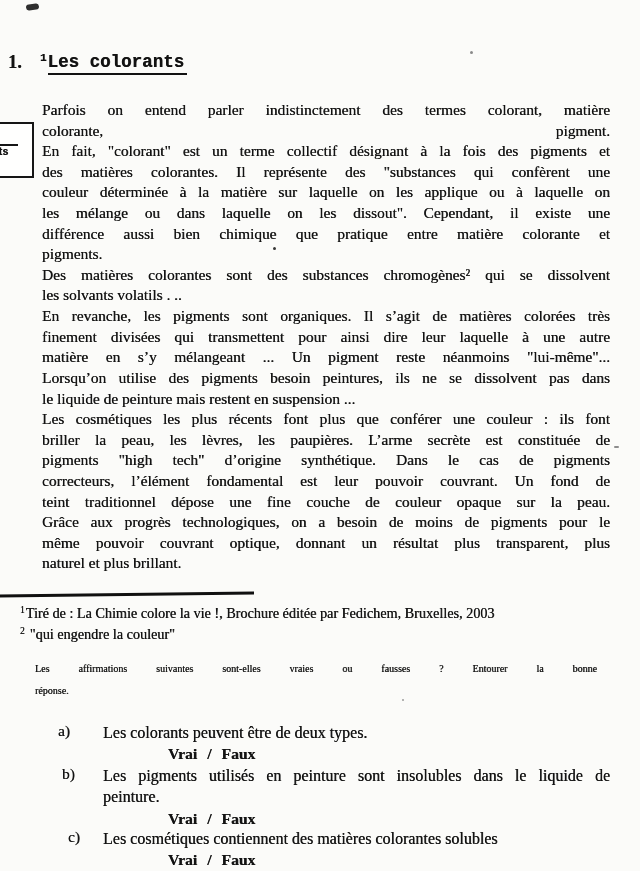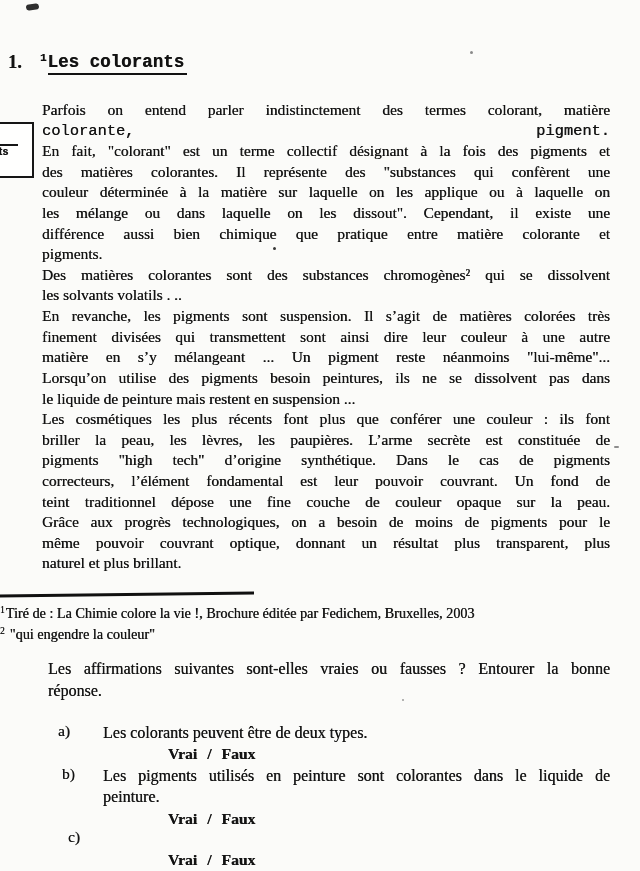--- a/index.html
+++ b/index.html
@@ -31,30 +31,30 @@
     border:2.5px solid #1a1a1a;background:#fbfbf9;box-sizing:border-box;}
   .pts-line{position:absolute;left:0px;top:20px;width:29px;border-top:2px solid #1a1a1a;}
   .pts-label{position:absolute;left:3px;top:21px;
     font-family:"Liberation Sans", sans-serif;font-size:10.5px;font-weight:bold;letter-spacing:.3px;}
 
   
   .body-block{position:absolute;left:42px;top:100px;width:568px;font-size:15.4px;}
   .body-block .ln{height:20.62px;line-height:20.62px;white-space:nowrap;}
   .j{text-align:justify;text-align-last:justify;white-space:normal !important;overflow:hidden;}
   .l{text-align:left;}
-  .split{display:flex;justify-content:space-between;font-family:Liberation Mono, monospace;}
+  .split{display:flex;justify-content:space-between;}
 
   
   .fn-rule{position:absolute;left:-4px;top:593px;width:258px;height:3px;background:#141414;transform:rotate(-0.7deg);}
-  .footnotes{position:absolute;left:0;top:600px;width:620px;font-size:14.2px;}
+  .footnotes{position:absolute;left:20px;top:600px;width:620px;font-size:14.2px;}
   .footnotes .fline{height:20.5px;line-height:20.5px;white-space:nowrap;}
   .fsup{font-size:9.5px;vertical-align:5px;margin-right:1px;}
 
   
-  .intro{position:absolute;left:48px;top:658px;width:562px;font-size:16px;}
+  .intro{position:absolute;left:35px;top:658px;width:562px;font-size:10px;}
   .intro .ln{height:22px;line-height:22px;}
 
   
   .q-label{position:absolute;font-size:15.4px;}
   .q-text{position:absolute;left:103px;width:507px;font-size:16px;}
   .q-text .ln{height:21.3px;line-height:21.3px;white-space:nowrap;}
   .answer{position:absolute;left:168px;font-size:15.6px;height:21px;line-height:21px;font-weight:bold;}
   .answer .sep{margin:0 10px;}
 </style>
 </head>
@@ -83,22 +83,22 @@
         <span>pigment.</span>
       </div>
     <div class="ln j">En fait, "colorant" est un terme collectif désignant à la fois des pigments et</div>
     <div class="ln j">des matières colorantes. Il représente des "substances qui confèrent une</div>
     <div class="ln j">couleur déterminée à la matière sur laquelle on les applique ou à laquelle on</div>
     <div class="ln j">les mélange ou dans laquelle on les dissout". Cependant, il existe une</div>
     <div class="ln j">différence aussi bien chimique que pratique entre matière colorante et</div>
     <div class="ln l">pigments.</div>
     <div class="ln j">Des matières colorantes sont des substances chromogènes² qui se dissolvent</div>
     <div class="ln l">les solvants volatils . ..</div>
-    <div class="ln j">En revanche, les pigments sont suspension. Il s’agit de matières colorées très</div>
-    <div class="ln j">finement divisées qui transmettent sont ainsi dire leur couleur à une autre</div>
+    <div class="ln j">En revanche, les pigments sont organiques. Il s’agit de matières colorées très</div>
+    <div class="ln j">finement divisées qui transmettent pour ainsi dire leur laquelle à une autre</div>
     <div class="ln j">matière en s’y mélangeant ... Un pigment reste néanmoins "lui-même"...</div>
     <div class="ln j">Lorsqu’on utilise des pigments besoin peintures, ils ne se dissolvent pas dans</div>
     <div class="ln l">le liquide de peinture mais restent en suspension ...</div>
     <div class="ln j">Les cosmétiques les plus récents font plus que conférer une couleur : ils font</div>
     <div class="ln j">briller la peau, les lèvres, les paupières. L’arme secrète est constituée de</div>
     <div class="ln j">pigments "high tech" d’origine synthétique. Dans le cas de pigments</div>
     <div class="ln j">correcteurs, l’élément fondamental est leur pouvoir couvrant. Un fond de</div>
     <div class="ln j">teint traditionnel dépose une fine couche de couleur opaque sur la peau.</div>
     <div class="ln j">Grâce aux progrès technologiques, on a besoin de moins de pigments pour le</div>
     <div class="ln j">même pouvoir couvrant optique, donnant un résultat plus transparent, plus</div>
@@ -117,21 +117,24 @@
   </div>
 
   <div class="q-label" style="left:58px;top:722px;">a)</div>
   <div class="q-text" style="top:722px;">
     <div class="ln l">Les colorants peuvent être de deux types.</div>
   </div>
   <div class="answer" style="top:743px;"><span>Vrai</span><span class="sep">/</span><span>Faux</span></div>
 
   <div class="q-label" style="left:62px;top:765px;">b)</div>
   <div class="q-text" style="top:765px;">
-    <div class="ln j">Les pigments utilisés en peinture sont colorantes dans le liquide de</div>
+    <div class="ln j">Les pigments utilisés en peinture sont insolubles dans le liquide de</div>
     <div class="ln l">peinture.</div>
   </div>
   <div class="answer" style="top:808px;"><span>Vrai</span><span class="sep">/</span><span>Faux</span></div>
 
   <div class="q-label" style="left:68px;top:828px;">c)</div>
+  <div class="q-text" style="top:828px;">
+    <div class="ln l">Les cosmétiques contiennent des matières colorantes solubles</div>
+  </div>
   <div class="answer" style="top:849px;"><span>Vrai</span><span class="sep">/</span><span>Faux</span></div>
 
 </div>
 
 </body></html>

